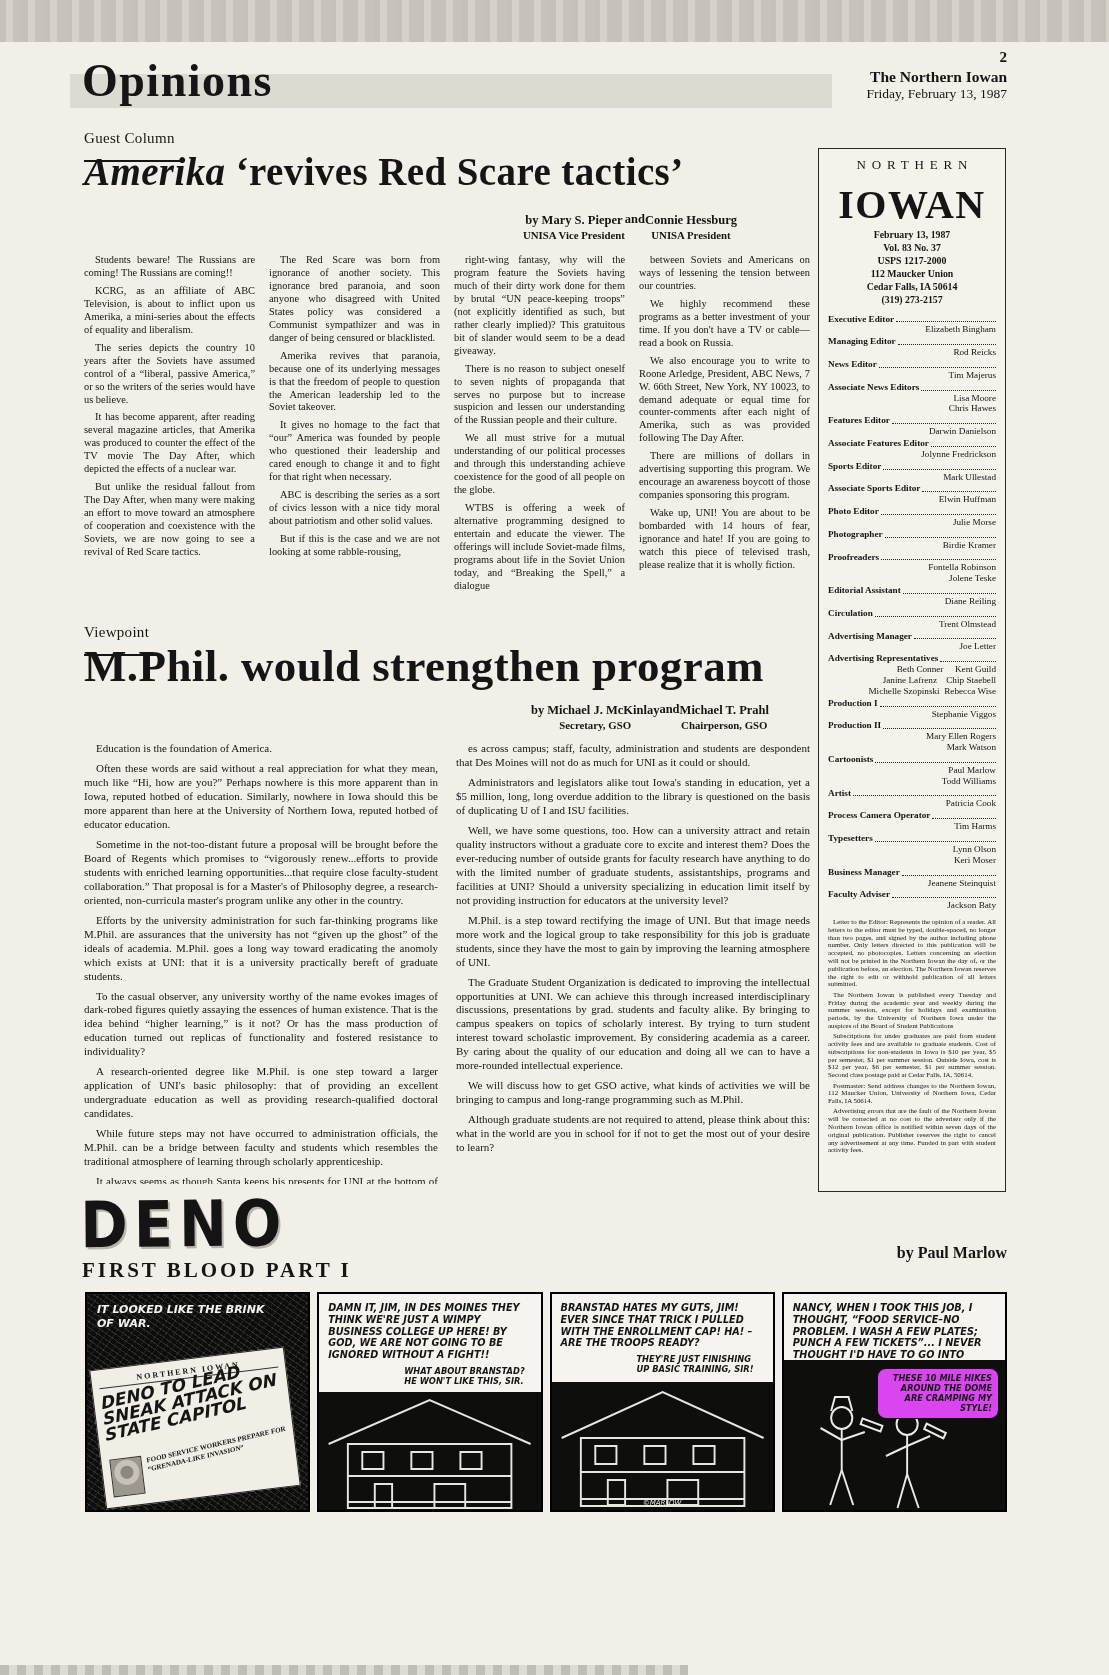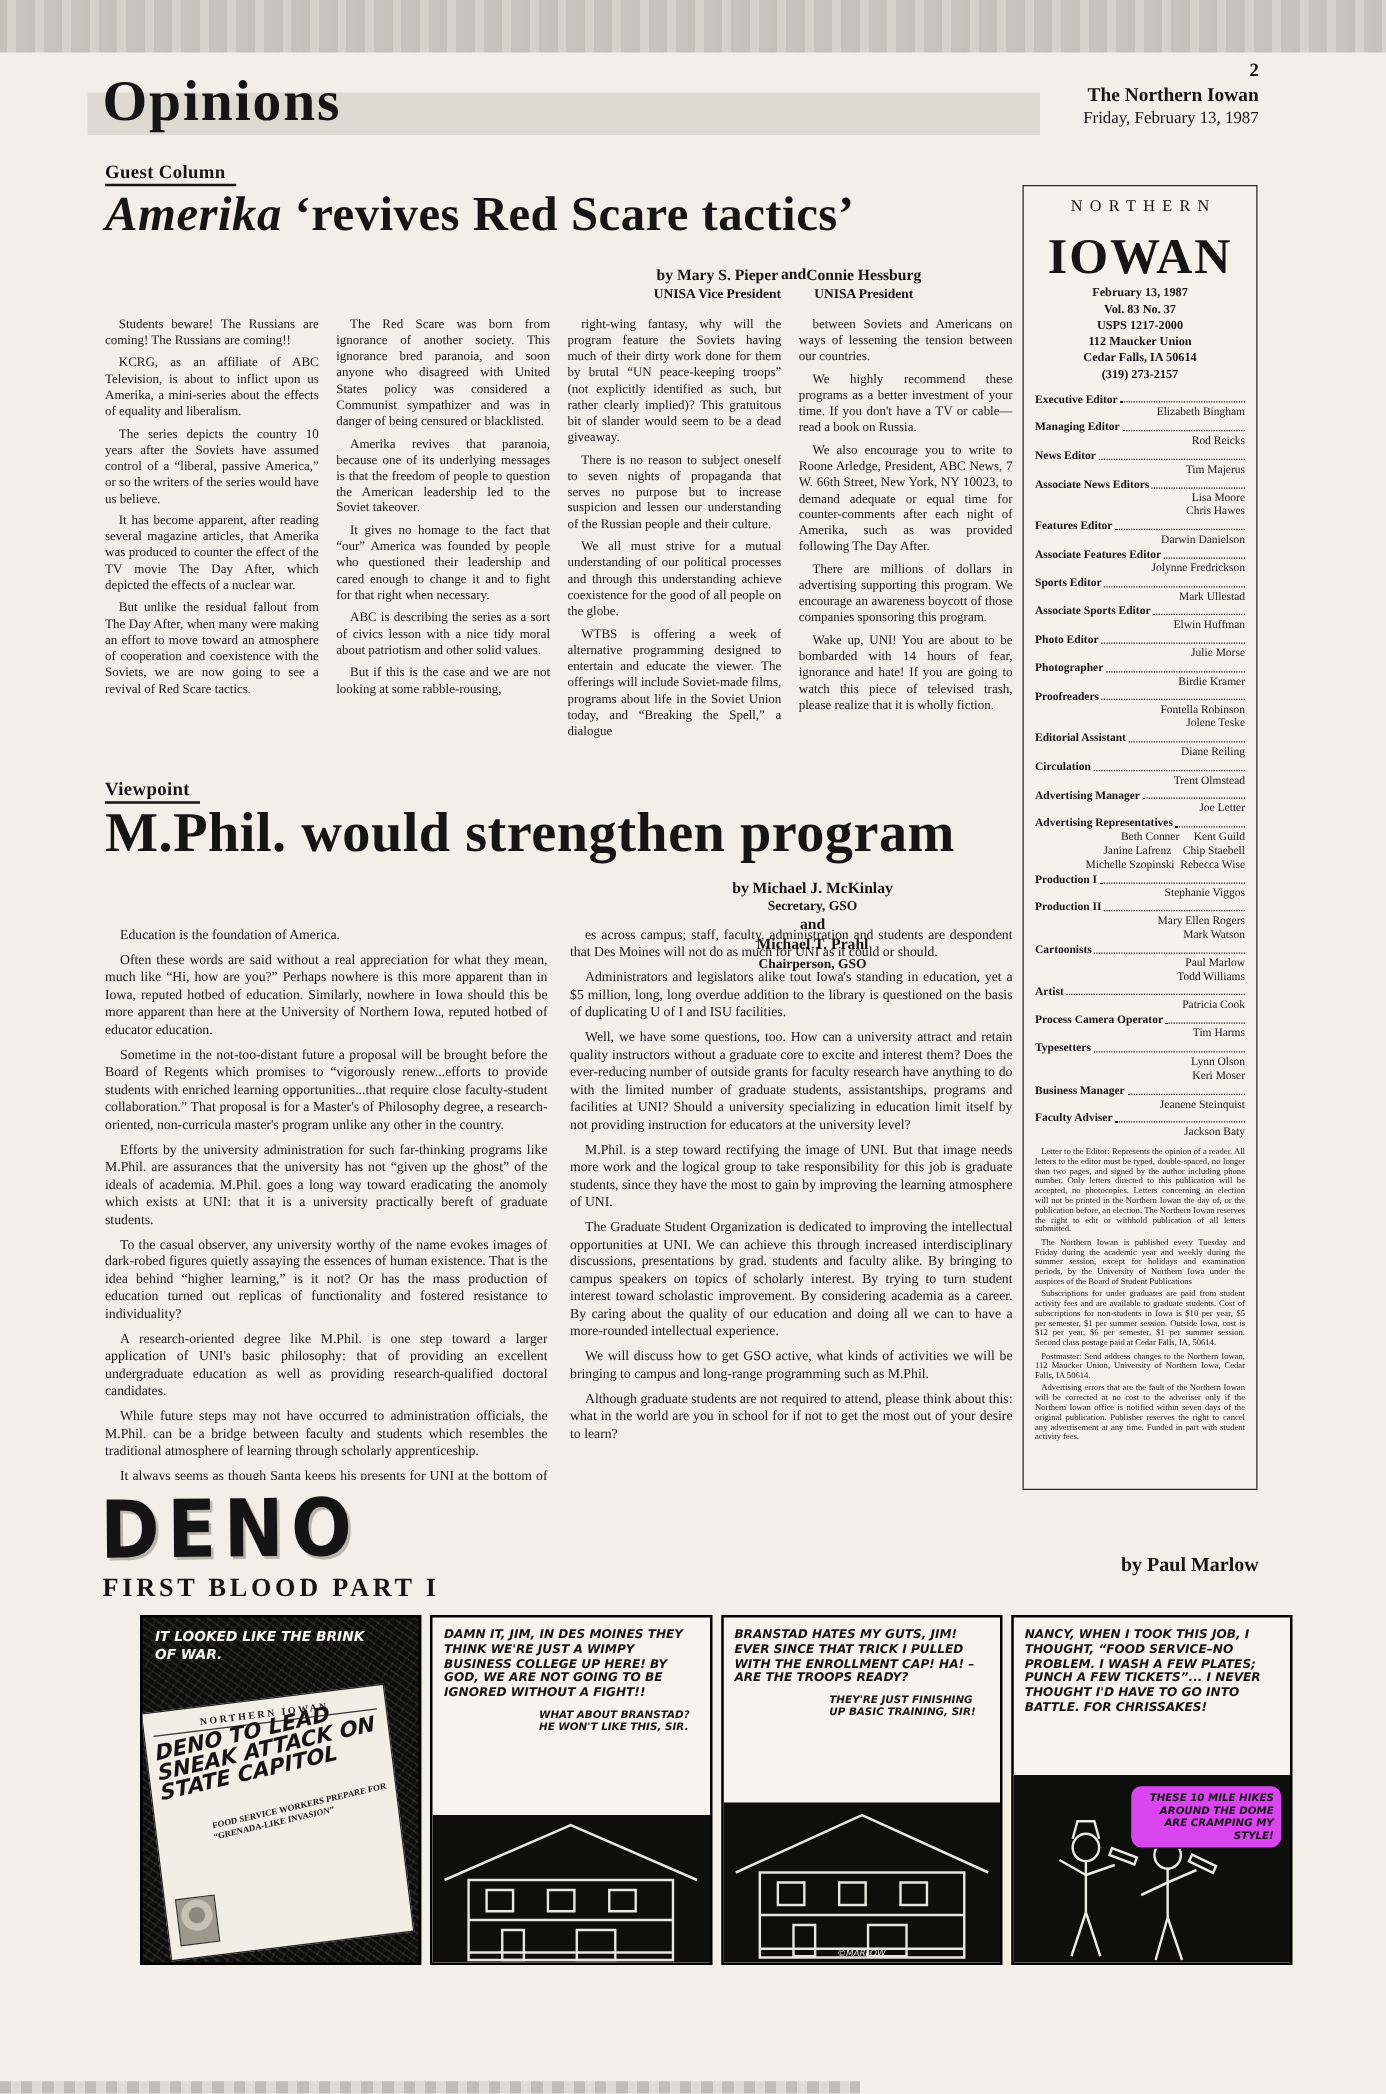--- a/index.html
+++ b/index.html
@@ -14,32 +14,32 @@
 
   
   .header-band{position:absolute;left:70px;top:74px;width:762px;height:34px;background:#ccc8bf;opacity:.55;}
   .section-title{position:absolute;left:82px;top:58px;margin:0;font-size:46px;line-height:1;font-weight:bold;letter-spacing:1.5px;}
   .page-meta{position:absolute;right:102px;top:48px;text-align:right;line-height:1.25;}
   .page-num{font-weight:bold;font-size:15px;}
   .pub-name{font-weight:bold;font-size:15.5px;}
   .pub-date{font-size:13.5px;}
 
   
-  .kicker{position:absolute;font-size:15px;font-weight:bold;border-bottom:2px solid #151515;padding:0 8px 0 0;letter-spacing:.3px;}
+  .kicker{position:absolute;font-size:15px;font-weight:normal;border-bottom:2px solid #151515;padding:0 8px 13px 0;letter-spacing:.3px;}
   .guest-kicker{left:84px;top:130px;}
   .vp-kicker{left:84px;top:624px;}
   .headline{position:absolute;margin:0;font-weight:bold;letter-spacing:.4px;line-height:1.02;}
   .guest-headline{left:84px;top:152px;width:745px;font-size:39px;}
   .vp-headline{left:84px;top:644px;width:760px;font-size:45px;}
   .guest-headline em{font-style:italic;}
 
   
   .byline{position:absolute;display:flex;justify-content:center;text-align:center;}
   .guest-byline{left:430px;top:212px;width:400px;}
-  .vp-byline{left:440px;top:702px;width:420px;flex-direction:column;}
+  .vp-byline{left:440px;top:702px;width:420px;}
   .byline-name{font-weight:bold;font-size:12.5px;line-height:1.3;}
   .byline-title{font-weight:bold;font-size:10.8px;line-height:1.3;}
   .byline-and{font-weight:bold;font-size:12.5px;padding-top:0;}
 
   
   .guest-cols{position:absolute;left:84px;top:254px;width:726px;height:366px;display:flex;gap:14px;}
   .guest-cols .col{flex:1;overflow:hidden;font-size:10.4px;line-height:1.245;text-align:justify;}
   .guest-cols .col p{margin:0 0 5px;text-indent:11px;}
   .vp-cols{position:absolute;left:84px;top:742px;width:726px;height:442px;display:flex;gap:18px;}
   .vp-cols .col{flex:1;overflow:hidden;font-size:11px;line-height:1.27;text-align:justify;}
@@ -60,21 +60,21 @@
   .mh-legal p{margin:0 0 2.5px;text-indent:5px;}
 
   
   .deno-title{position:absolute;left:80px;top:1188px;font-family:"DejaVu Sans",sans-serif;font-weight:bold;
               font-size:56px;letter-spacing:6px;color:#141414;transform:scale(1.02,1.14) rotate(-.5deg);
               transform-origin:left top;text-shadow:2px 2px 0 #b9b5ad;}
   .deno-subtitle{position:absolute;left:82px;top:1258px;font-size:21px;font-weight:bold;letter-spacing:3px;}
   .deno-credit{position:absolute;right:102px;top:1244px;font-size:16px;font-weight:bold;}
 
   
-  .comic-strip{position:absolute;left:85px;top:1292px;width:922px;height:280px;display:flex;gap:7px;margin-left:27px;}
+  .comic-strip{position:absolute;left:85px;top:1292px;width:922px;height:220px;display:flex;gap:7px;}
   .panel{flex:1;position:relative;border:2.5px solid #000;background:#f6f4ee;overflow:hidden;box-sizing:border-box;}
   .speech-main{padding:8px 9px 0;font-family:"DejaVu Sans",sans-serif;font-style:italic;font-weight:bold;
                font-size:9.7px;line-height:1.22;}
   .speech-secondary{margin:6px 8px 0 auto;width:58%;font-family:"DejaVu Sans",sans-serif;font-style:italic;
                     font-weight:bold;font-size:8.3px;line-height:1.2;}
   .panel-art{position:absolute;left:0;right:0;bottom:0;background:#0e0e0d;}
   .art-h120{height:118px;} .art-h130{height:128px;} .art-h150{height:150px;}
   .panel-art svg{position:absolute;inset:0;width:100%;height:100%;}
   .signature{position:absolute;bottom:3px;left:50%;transform:translateX(-50%);color:#e8e6e0;
              font-family:"DejaVu Sans",sans-serif;font-style:italic;font-size:7px;}

